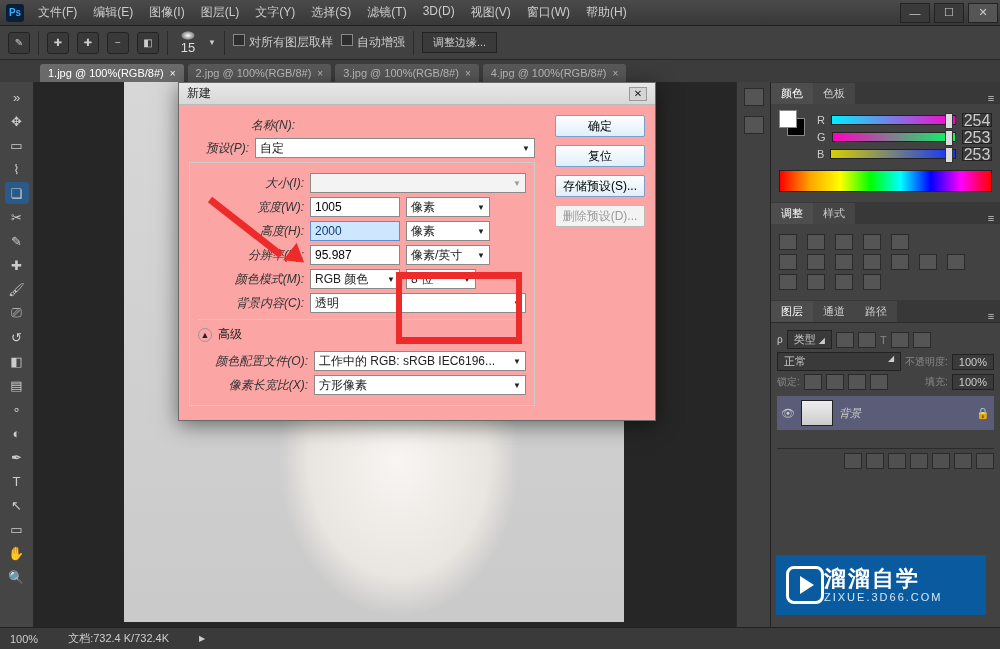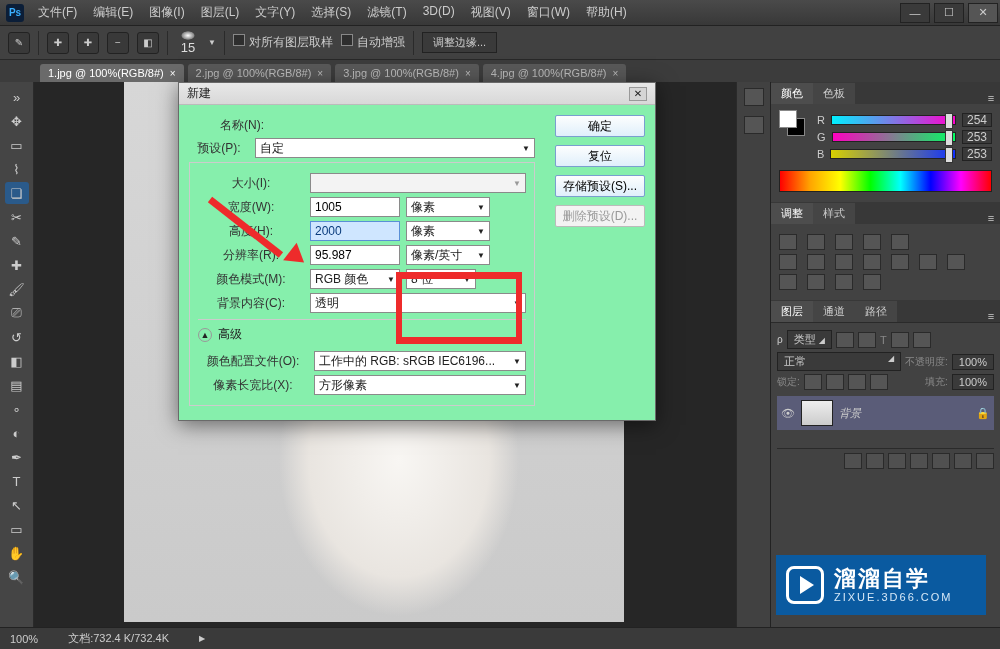--- a/index.html
+++ b/index.html
@@ -56,68 +56,68 @@
   .color-panel { padding:6px 8px 10px; background:#424242; }
   .color-row { display:flex; align-items:center; gap:6px; margin:3px 0; }
   .swatch-fgbg { width:26px; height:26px; position:relative; margin-right:6px; }
   .swatch-fg { position:absolute; width:18px; height:18px; background:#fff; border:1px solid #888; top:0; left:0; }
   .swatch-bg { position:absolute; width:18px; height:18px; background:#000; border:1px solid #888; bottom:0; right:0; }
   .slider { flex:1; height:10px; border:1px solid #222; position:relative; }
   .slider.r { background:linear-gradient(to right,#00f0ff,#ff00cc); }
   .slider.g { background:linear-gradient(to right,#ff00c0,#00ff60); }
   .slider.b { background:linear-gradient(to right,#d8d000,#1030ff); }
   .slider .knob { position:absolute; right:2px; top:-3px; width:8px; height:16px; background:#ddd; border:1px solid #333; }
-  .valbox { width:30px; height:14px; background:#3a3a3a; border:1px solid #222; text-align:center; font-size:12px; line-height:13px; }
+  .valbox { width:30px; height:14px; background:#3a3a3a; border:1px solid #222; text-align:center; font-size:16px; line-height:13px; }
   .spectrum { height:22px; margin-top:6px; background:linear-gradient(to right, red,orange,yellow,lime,cyan,blue,magenta,red); border:1px solid #222; }
 
   .panel-sec { background:#424242; padding:6px 8px; }
   .adj-title { color:#b8b8b8; margin-bottom:6px; }
   .adj-row { display:flex; gap:10px; margin:4px 0; }
   .adj-ico { width:18px; height:16px; background:#555; border:1px solid #2a2a2a; }
 
   .layers-panel { background:#424242; padding:4px 6px; border-top:1px solid #2a2a2a; }
   .lp-controls { display:flex; align-items:center; gap:4px; margin:3px 0; }
   .lp-select { background:#3a3a3a; border:1px solid #222; padding:1px 6px; font-size:11px; color:#ccc; }
   .lp-label { color:#888; font-size:10px; }
   .lp-row { display:flex; align-items:center; background:#5a5c78; padding:4px; gap:6px; margin-top:6px; }
   .thumb { width:32px; height:26px; background:linear-gradient(#eee,#ccc); border:1px solid #222; }
   .lp-foot { display:flex; gap:4px; margin-top:18px; border-top:1px solid #2a2a2a; padding-top:4px; justify-content:flex-end; }
   .lp-foot .ico { width:18px; height:16px; background:#505050; border:1px solid #2a2a2a; }
 
   
   .statusbar { position:absolute; bottom:0; left:0; right:0; height:22px; background:#3a3a3a; color:#ccc; font-size:11px; display:flex; align-items:center; padding:0 10px; gap:30px; border-top:1px solid #222; }
 
   
-  .dialog { position:absolute; left:178px; top:82px; width:478px; background:#86efac; border:1px solid #6a6a6a; box-shadow:0 4px 20px rgba(0,0,0,.5); font-size:12px; color:#222; }
+  .dialog { position:absolute; left:178px; top:82px; width:478px; background:#fca5a5; border:1px solid #6a6a6a; box-shadow:0 4px 20px rgba(0,0,0,.5); font-size:12px; color:#222; }
   .dlg-title { height:22px; background:linear-gradient(#e8e8e8,#d8d8d8); padding:2px 8px; font-size:12px; display:flex; align-items:center; border-bottom:1px solid #bbb; }
   .dlg-title .dlg-x { margin-left:auto; width:18px; height:14px; background:#d5d5d5; border:1px solid #999; text-align:center; line-height:12px; font-size:10px; }
   .dlg-body { display:flex; }
   .dlg-left { flex:1; padding:8px 10px 14px; }
   .dlg-right { width:110px; padding:10px 10px; display:flex; flex-direction:column; gap:8px; align-items:stretch; }
   .frow { display:flex; align-items:center; margin:4px 0; gap:6px; }
-  .flabel { width:106px; text-align:center; color:#333; }
+  .flabel { width:106px; text-align:right; color:#333;font-style:italic; }
   .finput { flex:1; height:20px; border:1px solid #8a8a8a; background:#fff; padding:1px 4px; font-size:12px; }
   .finput.small { width:90px; flex:none; }
   .finput.selected { background:#cfe6ff; color:#0a3c7d; border-color:#5a8fd6; }
   .fcombo { width:84px; height:20px; border:1px solid #8a8a8a; background:#fff; display:flex; align-items:center; padding:0 4px; font-size:12px; justify-content:space-between; }
   .fcombo.wide { flex:1; width:auto; }
   .btn { height:22px; border:1px solid #7a9fcf; background:linear-gradient(#fdfefe,#dfeffb); border-radius:2px; font-size:12px; }
   .btn.primary {  }
   .btn.disabled { color:#999; border-color:#bbb; background:#f3f3f3; }
   .dlg-divider { height:1px; background:#ccc; margin:6px 0; }
   .adv-toggle { display:flex; align-items:center; gap:6px; margin:6px 0 8px; }
   .adv-chev { width:14px; height:14px; border:1px solid #999; border-radius:7px; display:flex; align-items:center; justify-content:center; font-size:9px; }
 
   
   .red-highlight { position:absolute; border:6px solid #ee2b2b; pointer-events:none; }
   .arrow-line { position:absolute; background:#ee2b2b; transform-origin:left center; height:7px; }
   .arrow-head { position:absolute; width:0; height:0; border-left:18px solid #ee2b2b; border-top:11px solid transparent; border-bottom:11px solid transparent; }
 
   
-  .watermark { position:absolute; right:14px; bottom:34px; width:210px; height:60px; background:#0a5aa0; color:#fff; display:flex; align-items:center; gap:10px; padding:6px 10px; }
+  .watermark { position:absolute; right:14px; bottom:34px; width:210px; height:60px; background:#0a5aa0; color:#fff; display:flex; align-items:center; padding:6px 10px; }
   .wm-play { width:38px; height:38px; border:3px solid #fff; border-radius:8px; display:flex; align-items:center; justify-content:center; }
   .wm-tri { width:0; height:0; border-left:14px solid #fff; border-top:9px solid transparent; border-bottom:9px solid transparent; margin-left:3px; }
   .wm-text { display:flex; flex-direction:column; line-height:1.1; }
   .wm-cn { font-size:22px; font-weight:bold; letter-spacing:2px; }
   .wm-url { font-size:11px; letter-spacing:2px; color:#d6e8f7; }
 
   .tri-s { font-size:8px; }
 </style>
 </head>
 <body>

